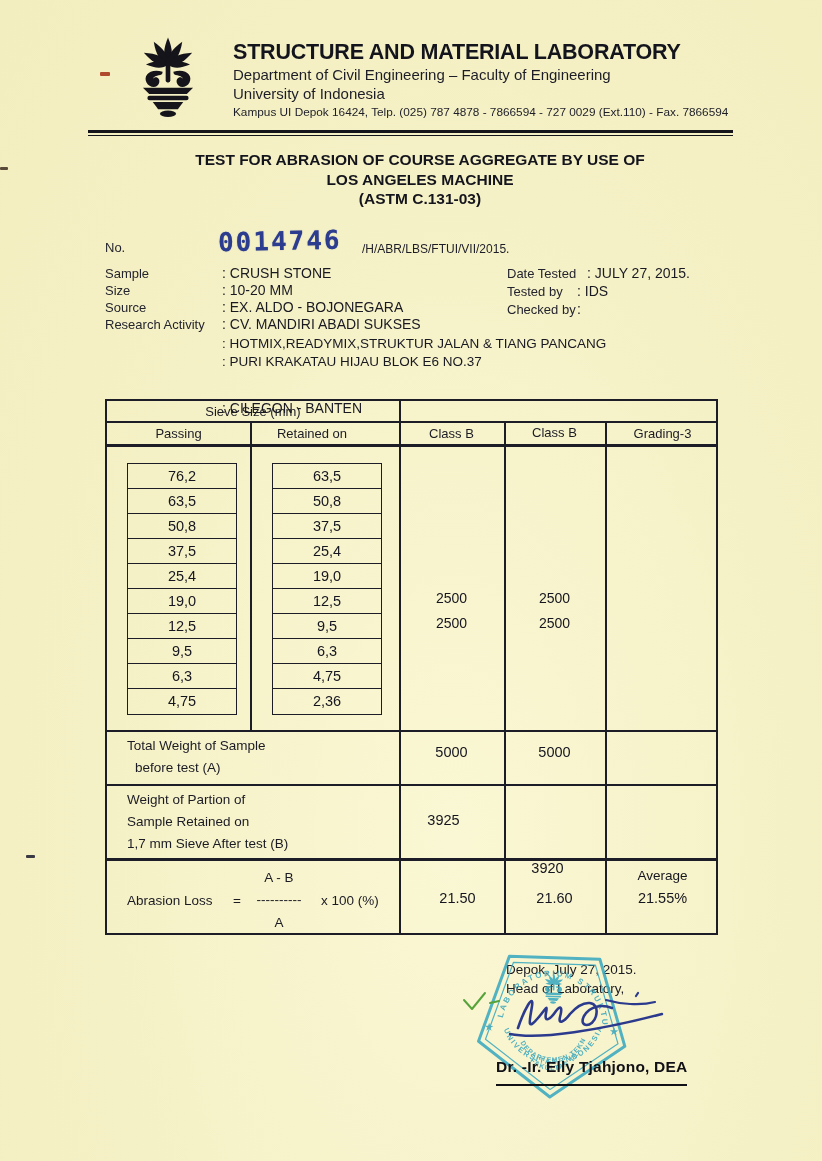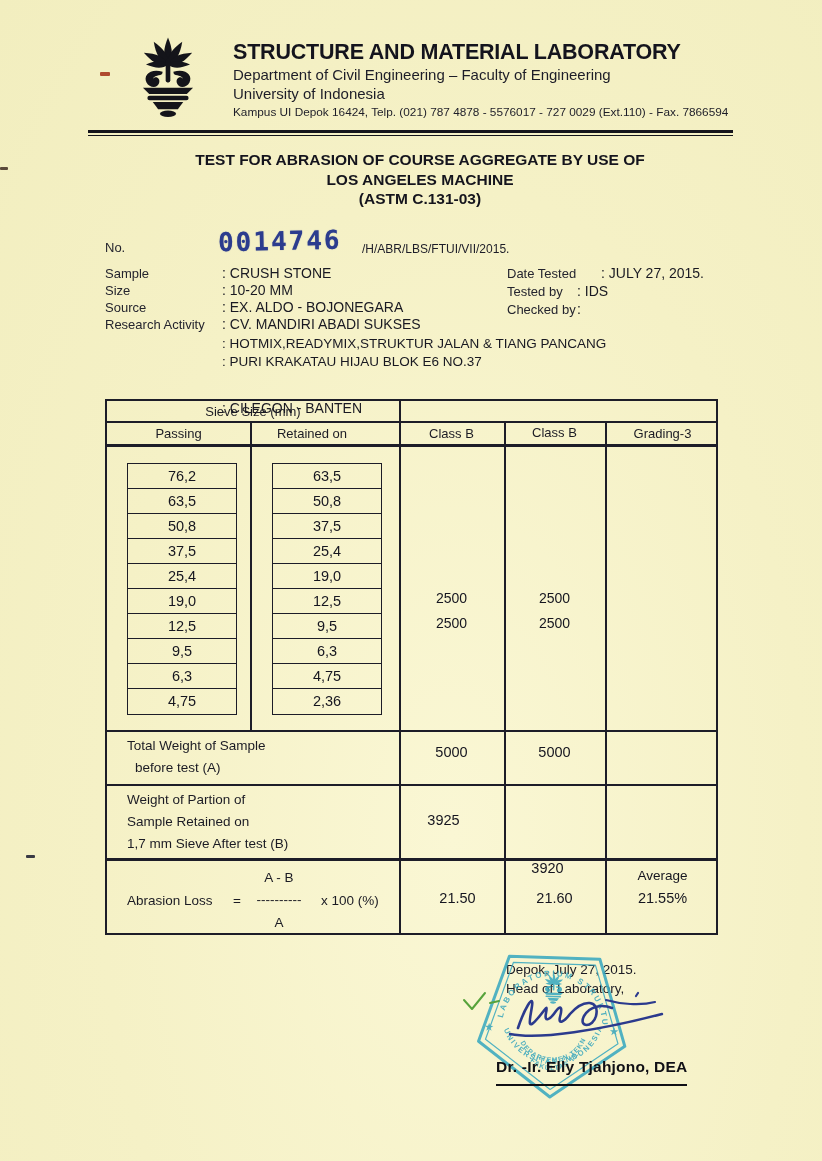--- a/index.html
+++ b/index.html
@@ -75,21 +75,21 @@
           <ellipse cx="50" cy="89" rx="9" ry="3.6"></ellipse>
         </g>
       </symbol>
     </defs>
     <use href="#makara" width="100" height="96"></use>
   </svg>
 
   <div class="abs org-name" style="left:233px;top:40px;">STRUCTURE AND MATERIAL LABORATORY</div>
   <div class="abs hline" style="left:233px;top:66px;">Department of Civil Engineering – Faculty of Engineering</div>
   <div class="abs hline" style="left:233px;top:85px;">University of Indonesia</div>
-  <div class="abs addr" style="left:233px;top:105px;">Kampus UI Depok 16424, Telp. (021) 787 4878 - 5576017 - 727 0029 (Ext.110) - Fax. 7866594</div>
+  <div class="abs addr" style="left:233px;top:105px;">Kampus UI Depok 16424, Telp. (025) 787 4878 - 7866594 - 727 0029 (Ext.110) - Fax. 7866594</div>
   <div class="abs rule" style="left:88px;top:130px;width:645px;"></div>
 
   <div class="abs title-line" style="top:151px;">TEST FOR ABRASION OF COURSE AGGREGATE BY USE OF</div>
   <div class="abs title-line" style="top:171px;">LOS ANGELES MACHINE</div>
   <div class="abs title-line" style="top:190px;">(ASTM C.131-03)</div>
 
   <div class="abs lbl" style="left:105px;top:240px;">No.</div>
   <div class="abs stampnum" style="left:218px;top:226px;">0014746</div>
   <div class="abs suffix" style="left:362px;top:242px;">/H/ABR/LBS/FTUI/VII/2015.</div>
 
@@ -101,21 +101,21 @@
   <div class="abs val" style="left:222px;top:299px;">: EX. ALDO - BOJONEGARA</div>
   <div class="abs lbl" style="left:105px;top:317px;">Research Activity</div>
   <div class="abs val" style="left:222px;top:316px;">: CV. MANDIRI ABADI SUKSES</div>
   <div class="abs" style="left:222px;top:335px;line-height:18px;">
       <div class="val" style="font-size:13.5px;">: HOTMIX,READYMIX,STRUKTUR JALAN &amp; TIANG PANCANG</div>
       <div class="val" style="font-size:13.5px;">: PURI KRAKATAU HIJAU BLOK E6 NO.37</div>
       <div class="val" style="font-size:14px;margin-top:28px;">: CILEGON - BANTEN</div>
     </div>
 
   <div class="abs lbl" style="left:507px;top:266px;">Date Tested</div>
-  <div class="abs val" style="left:601px;top:265px;">: JULY 27, 2015.</div>
+  <div class="abs val" style="left:587px;top:265px;">: JULY 27, 2015.</div>
   <div class="abs lbl" style="left:507px;top:284px;">Tested by</div>
   <div class="abs val" style="left:577px;top:283px;">: IDS</div>
   <div class="abs lbl" style="left:507px;top:302px;">Checked by</div>
   <div class="abs val" style="left:577px;top:301px;">:</div>
 
   <div class="abs tbl">
 
     <div class="abs hl" style="top:20px;height:1.5px;"></div>
     <div class="abs hl" style="top:43px;height:3px;"></div>
     <div class="abs hl" style="top:329px;height:2px;"></div>

